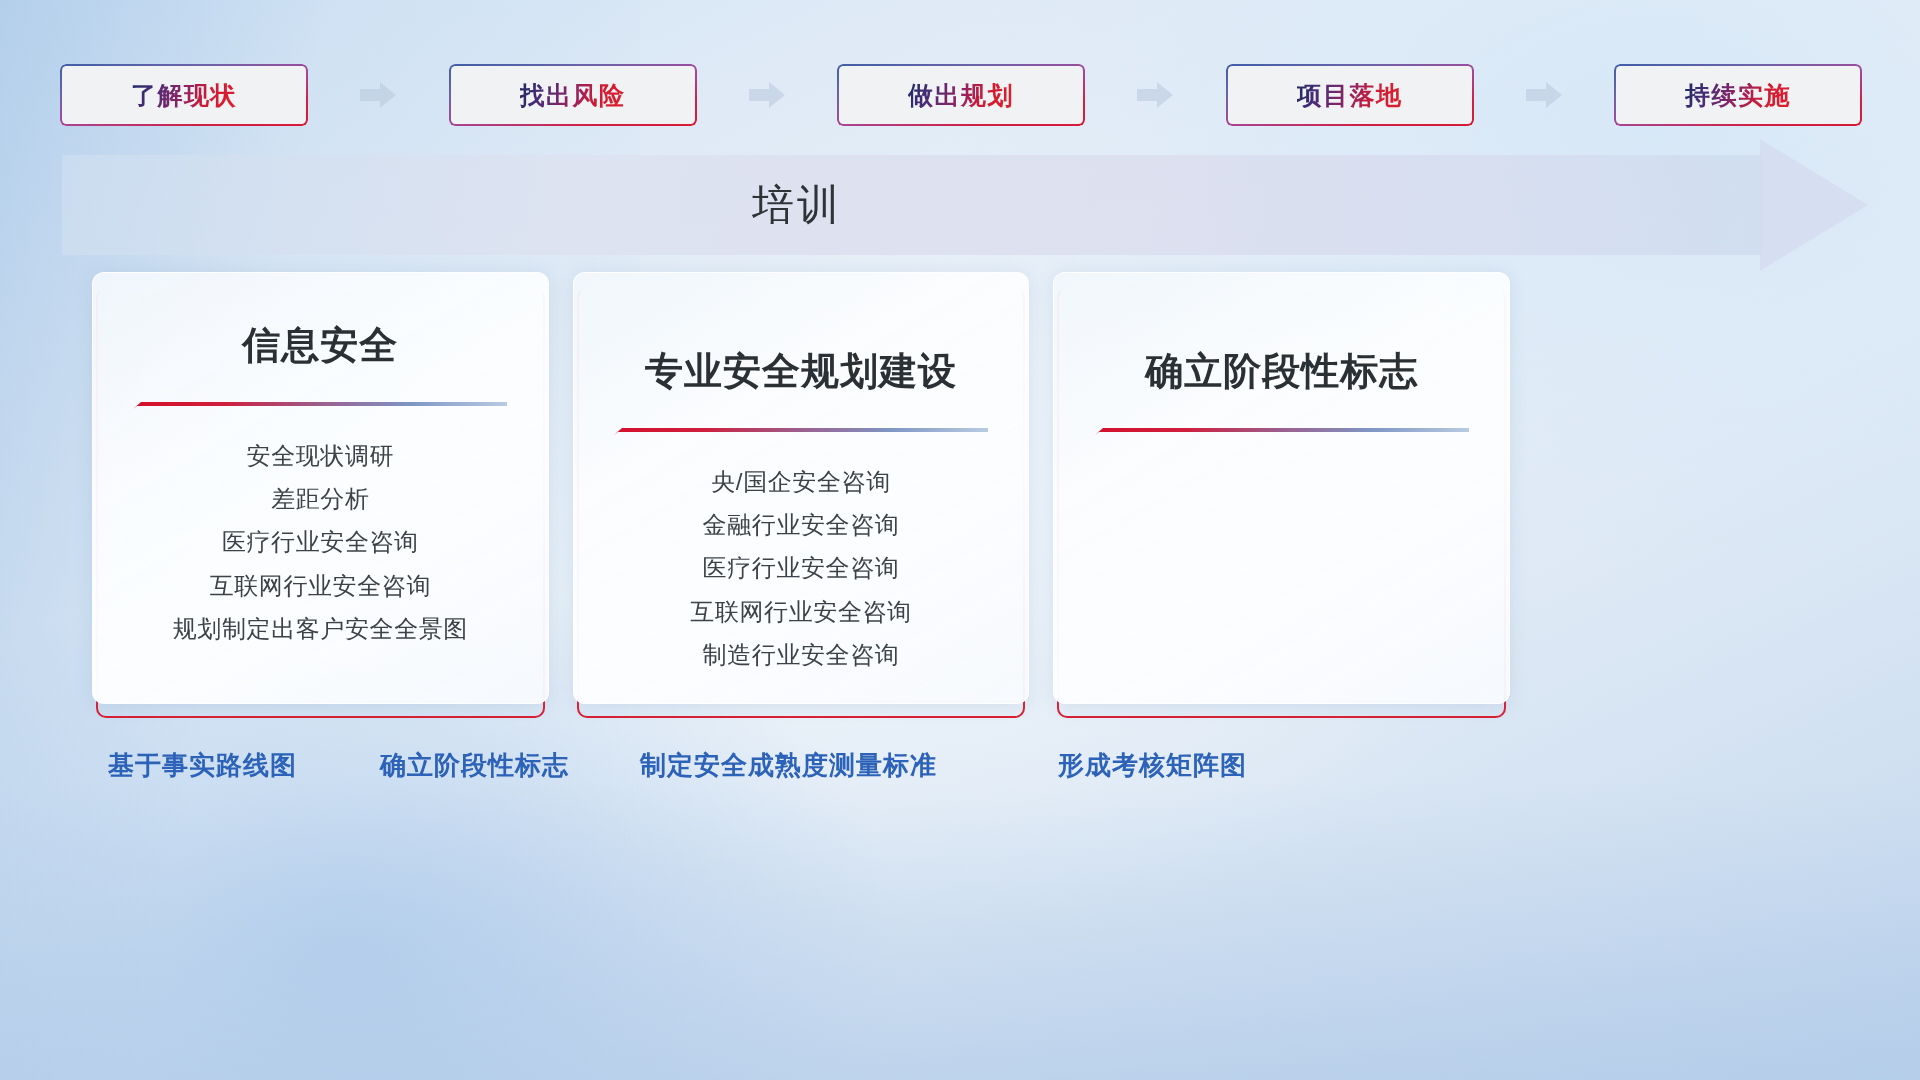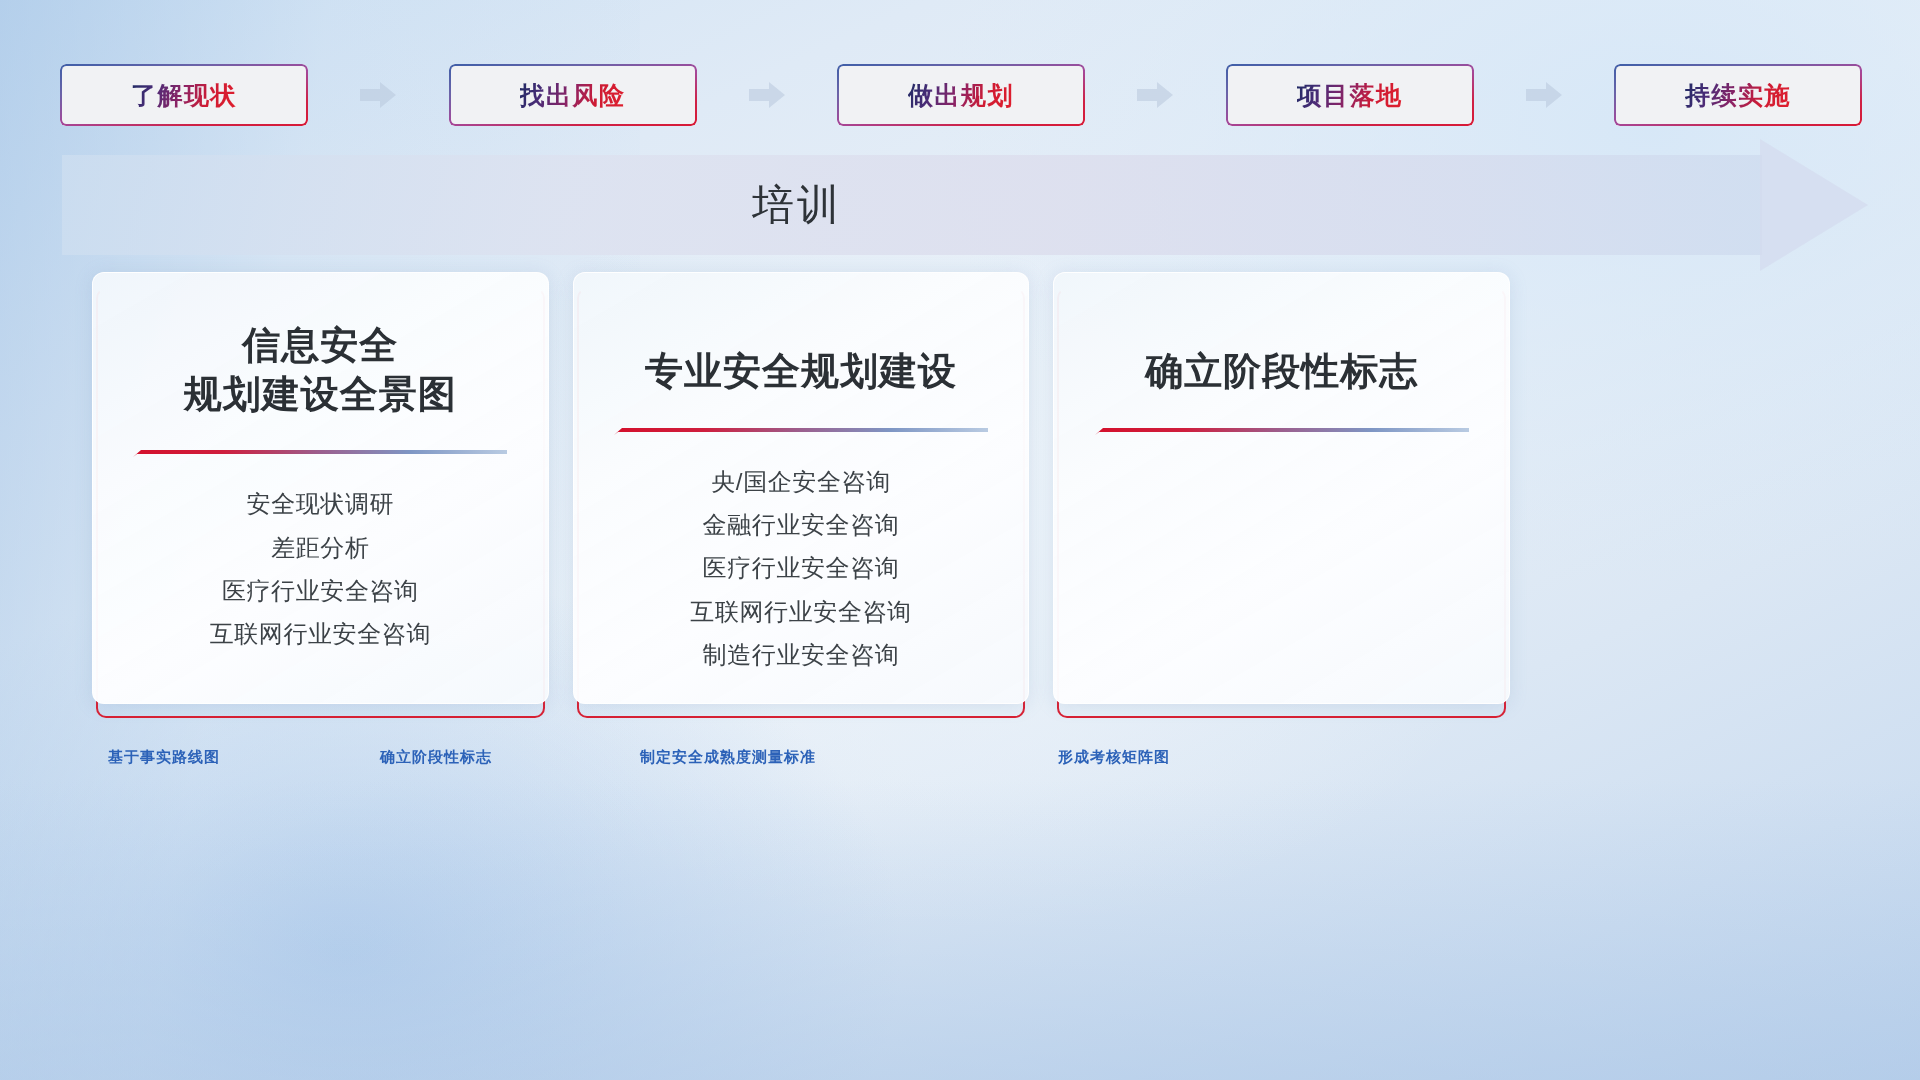--- a/index.html
+++ b/index.html
@@ -223,21 +223,21 @@
   
   .footers {
     position: absolute;
     left: 0;
     top: 748px;
     width: 1920px;
     height: 40px;
   }
   .footer-label {
     position: absolute;
-    font-size: 15px;
+    font-size: 26px;
     font-weight: 700;
     color: #2c62b8;
     letter-spacing: 1px;
     white-space: nowrap;
   }
 </style>
 </head>
 <body>
 
 <div id="stage">
@@ -299,41 +299,41 @@
     <div class="banner-text">培训</div>
   </div>
 
   <div class="cards">
 
     <div class="card-wrap">
       <div class="card-frame"></div>
       <div class="card">
         <div class="card-title two-line">
           <div>信息安全</div>
-          <div>规划建设全景图</div>
         </div>
         <div class="divider">
           <svg viewBox="0 0 374 16" preserveAspectRatio="none" aria-hidden="true">
             <defs>
               <linearGradient id="wg1" x1="0" y1="0" x2="1" y2="0">
                 <stop offset="0%" stop-color="#d4102c"></stop>
                 <stop offset="24%" stop-color="#cf1e3d"></stop>
                 <stop offset="50%" stop-color="#9b5f8e"></stop>
                 <stop offset="74%" stop-color="#7e96c4"></stop>
                 <stop offset="100%" stop-color="#b9cbe2"></stop>
               </linearGradient>
             </defs>
             <path d="M0 11 L8 4 H374 V8 H4 Z" fill="url(#wg1)"></path>
           </svg>
         </div>
         <div class="card-list">
           <div class="card-list-item">安全现状调研</div>
           <div class="card-list-item">差距分析</div>
           <div class="card-list-item">医疗行业安全咨询</div>
           <div class="card-list-item">互联网行业安全咨询</div>
+          <div class="card-list-item">规划制定出客户安全全景图</div>
         </div>
       </div>
     </div>
 
     <div class="card-wrap">
       <div class="card-frame"></div>
       <div class="card">
         <div class="card-title one-line">
           <div>专业安全规划建设</div>
         </div>

